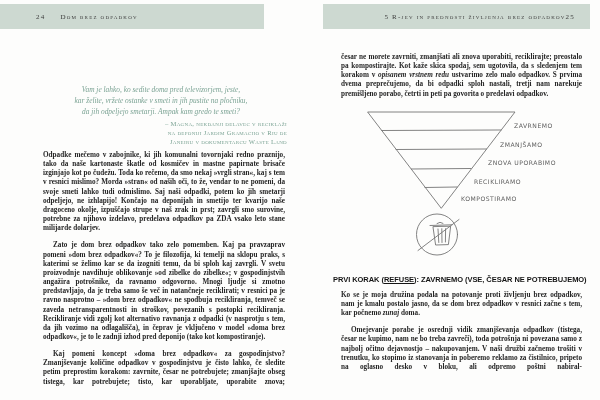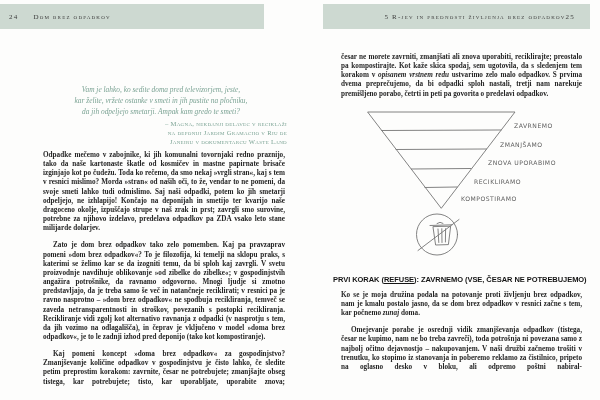--- a/index.html
+++ b/index.html
@@ -1,21 +1,21 @@
 <!DOCTYPE html>
 <html><head>
 <meta charset="utf-8">
 <style>
   html,body{margin:0;padding:0;background:#fff;}
   .canvas{position:relative;width:600px;height:400px;background:#fdfdfc;overflow:hidden;
           font-family:"Liberation Serif",serif;color:#262626;}
   
   .band{position:absolute;top:4px;height:25px;background:#cdd9d1;display:flex;align-items:center;
         box-sizing:border-box;font-variant:small-caps;letter-spacing:1.2px;font-size:7px;color:#3c3c3c;}
-  .band-left{left:0;width:264px;padding-left:9px;gap:15px;}
+  .band-left{left:0;width:264px;padding-left:36px;gap:15px;}
   .band-right{left:323px;width:267px;justify-content:flex-end;padding-right:15px;}
   
   .leftcol{position:absolute;left:35px;top:84px;width:258px;}
   .quote{ text-align:center;font-style:italic;color:#7ba394;font-size:7.4px;line-height:11px;padding-right:6px;}
   .attrib{text-align:right;color:#7ba394;font-size:6.6px;line-height:9px;font-variant:small-caps;
           letter-spacing:.3px;margin-top:2px;padding-right:6px;}
   .body{margin:8px;text-align:justify;font-size:7.2px;line-height:9.15px;font-weight:bold;}
   .body-first{margin-top:5px;}
   .indent{text-indent:10px;}
   .lastfull{text-align-last:justify;}

